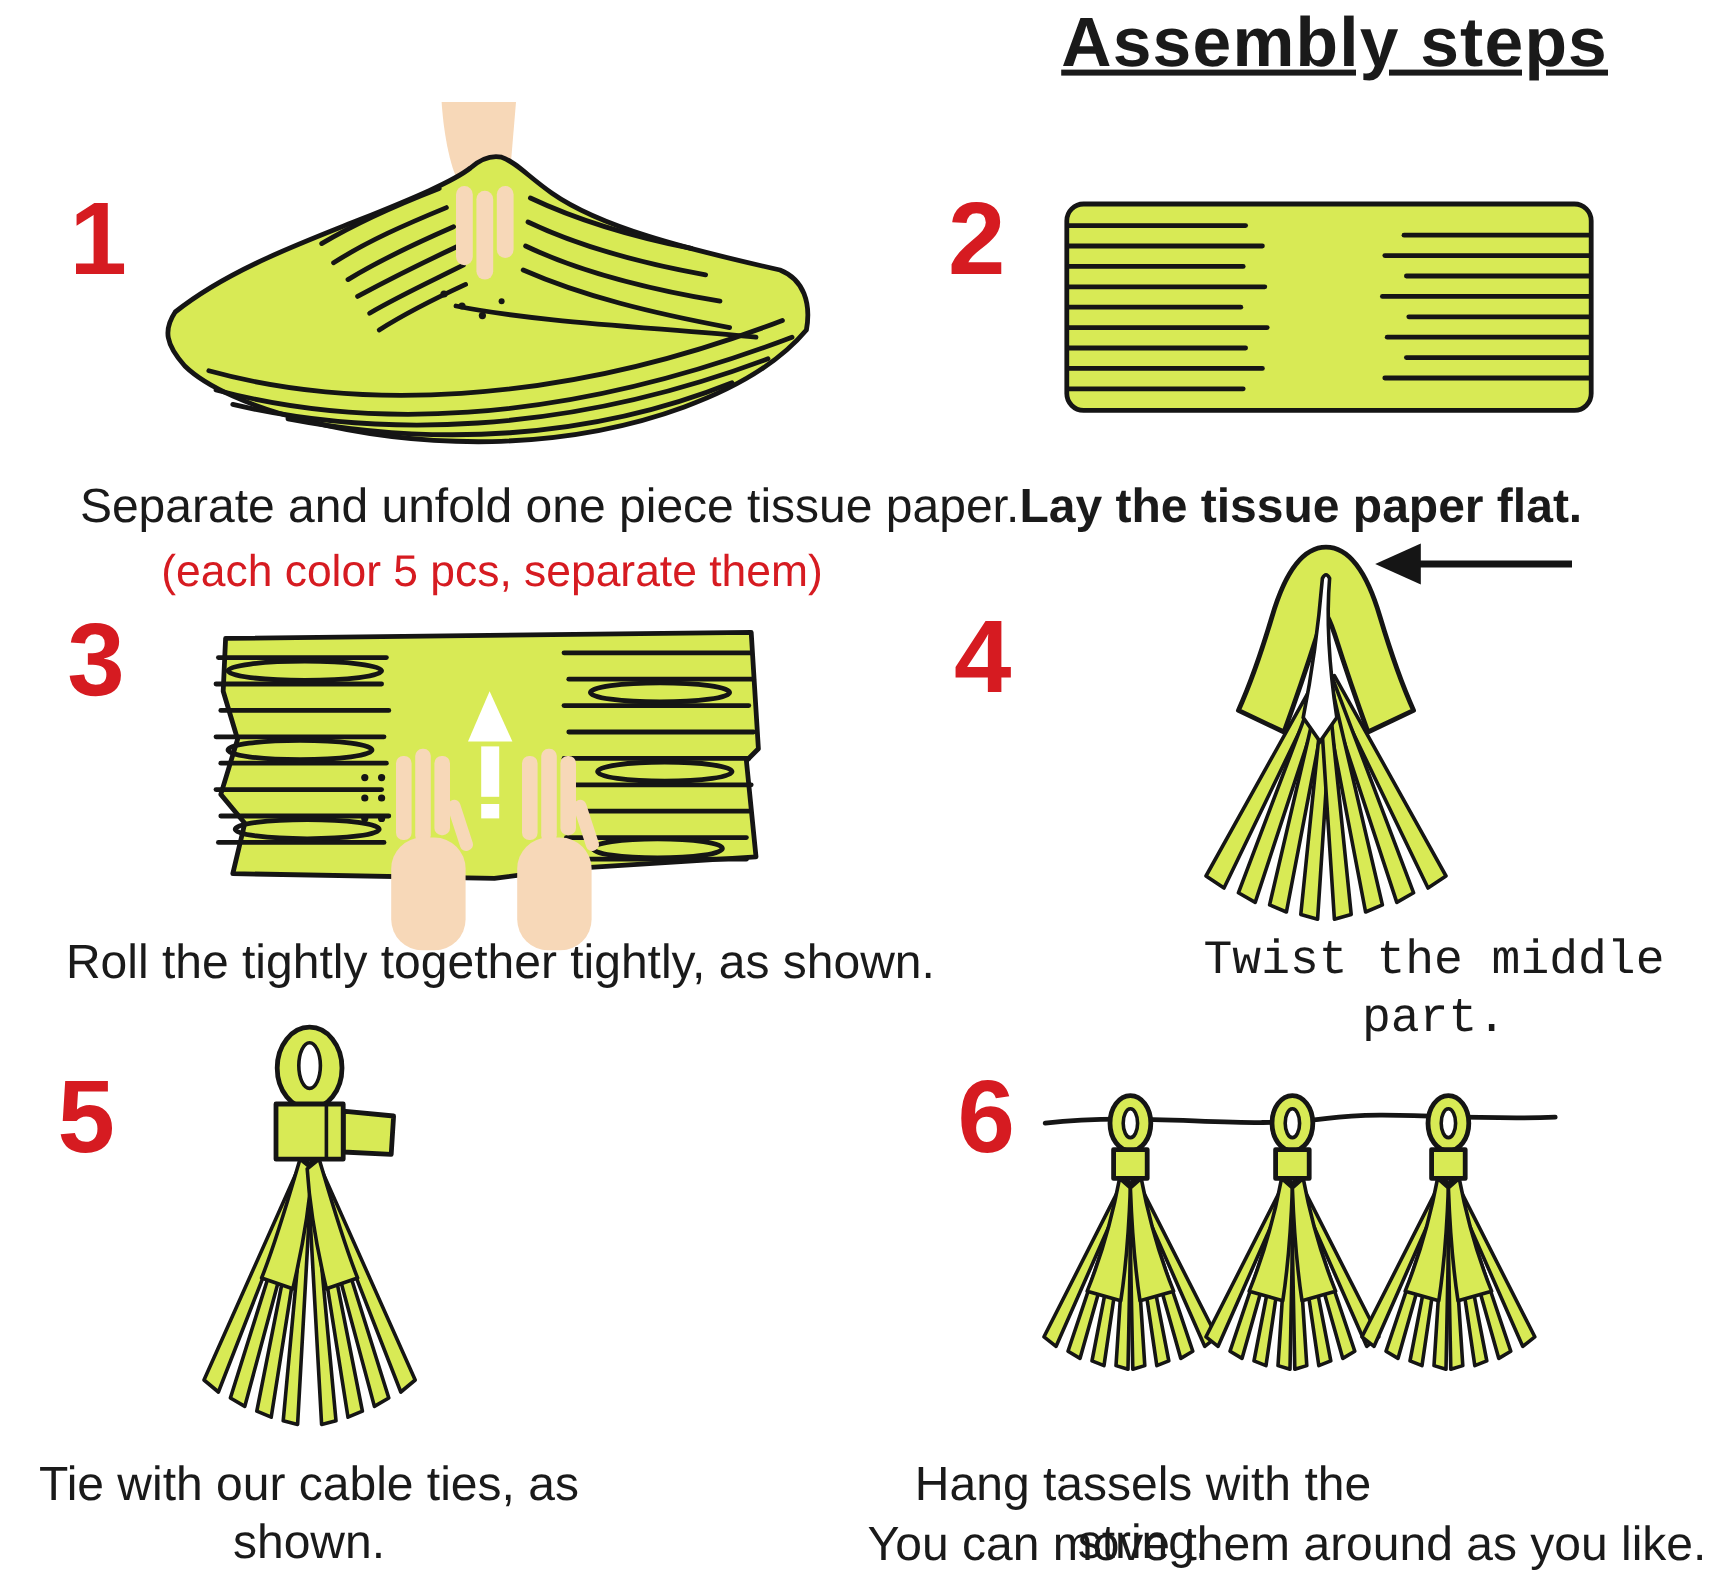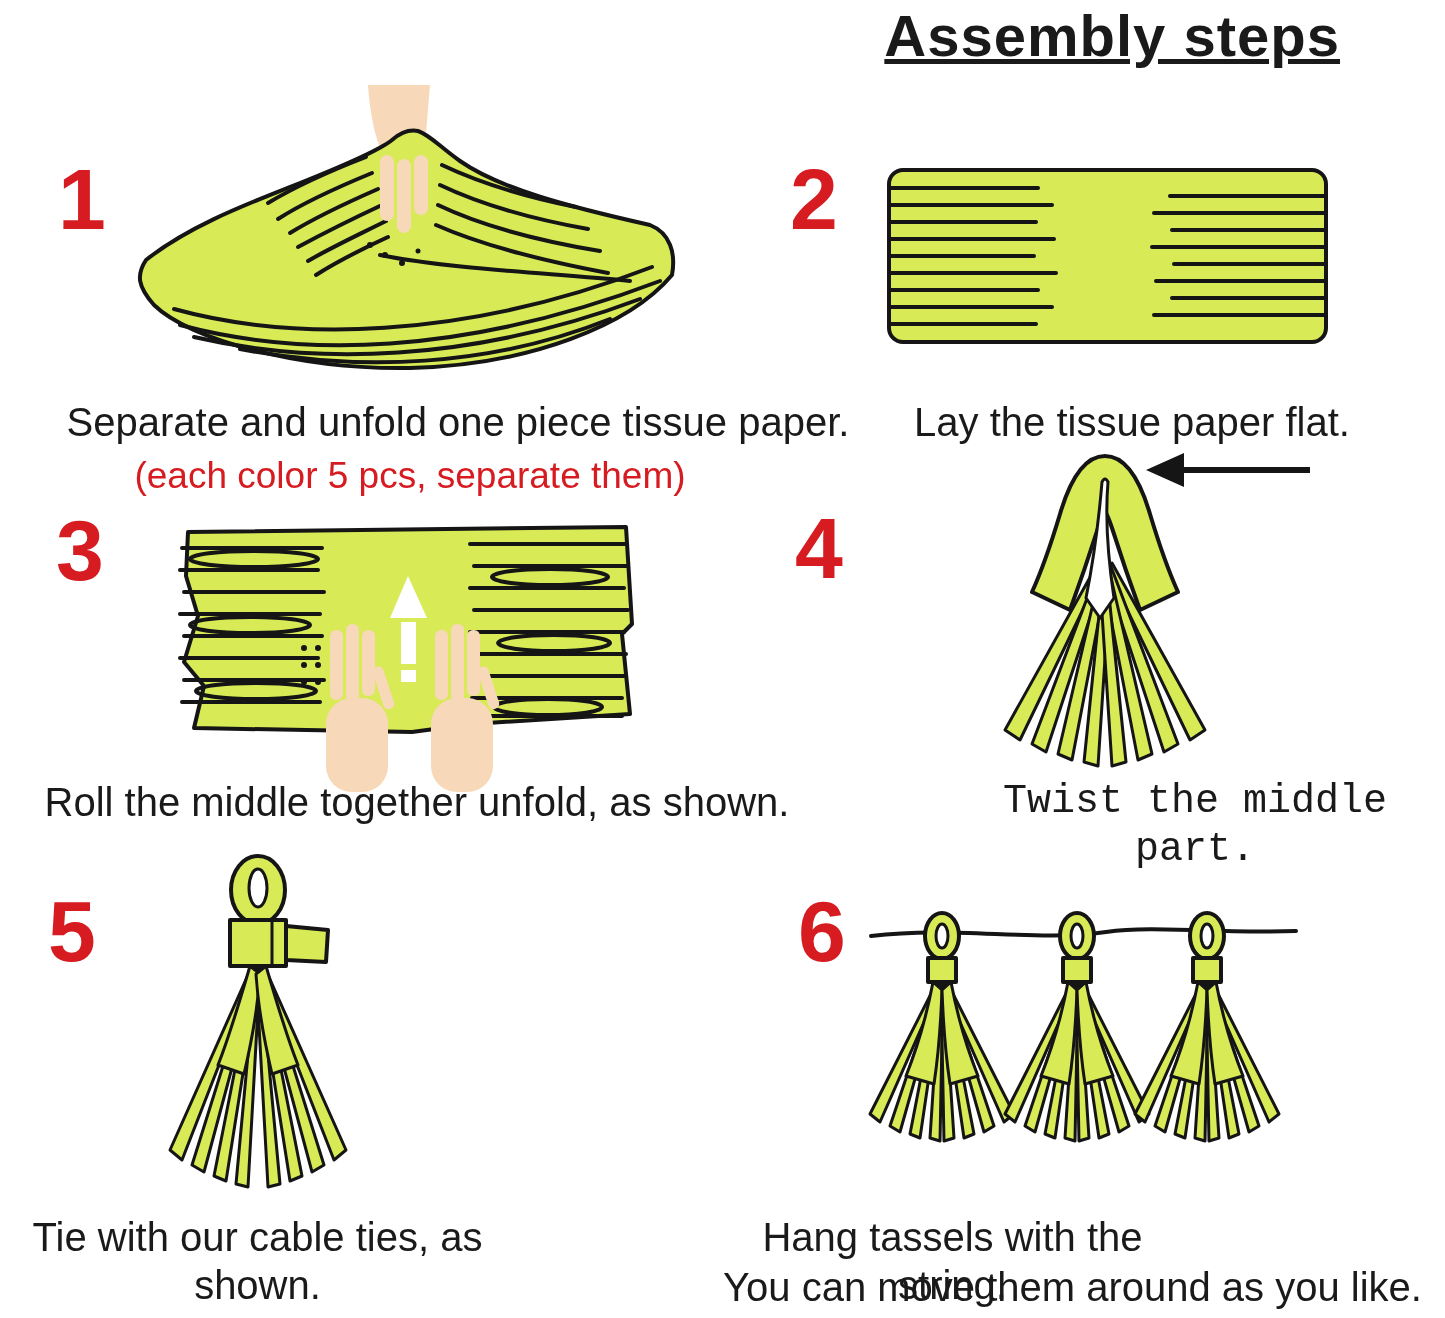--- a/index.html
+++ b/index.html
@@ -90,21 +90,21 @@
         <path d="M286,63 H439"></path>
       <path d="M266,80 H439"></path>
         <path d="M288,97 H439"></path>
         <path d="M270,114 H439"></path>
       <path d="M286,131 H439"></path>
         <path d="M268,148 H439"></path>
     </g>
   </svg>
 
   <div class="caption" style="left:0px;top:398px;width:820px;margin-left:48px;">Separate and unfold one piece tissue paper.</div>
-  <div class="caption" style="left:896px;top:398px;width:472px;">Lay the tissue paper flat.</div>
+  <div class="caption" style="left:848px;top:398px;width:472px;font-weight:bold;">Lay the tissue paper flat.</div>
   <div class="caption red" style="left:0px;top:452px;width:820px;">(each color 5 pcs, separate them)</div>
 
   <div class="stepnum" style="left:56px;top:507px;">3</div>
   <svg class="illo" style="left:172px;top:518px;" width="472" height="274" viewBox="0 0 472 274">
     <path class="g-fill sw4" d="M16,14 L454,9 L460,106 L450,116 L458,196 L300,206 L240,214 L22,210 L32,168 L12,144 L26,98 L14,58 Z"></path>
     <g class="g-line" stroke-width="4">
       <path d="M10,30 H150"></path>
         <path d="M8,52 H146"></path>
         <path d="M12,74 H152"></path>
       <path d="M8,96 H148"></path>
@@ -172,21 +172,21 @@
       <path class="g-fill sw3" d="M156,118 L176,314 L162,318 L149,119 Z"></path>
     </g>
     <path class="g-fill sw4" d="M155,8 C134,8 120,32 110,66 C101,96 92,122 82,144 L120,162 C131,132 141,102 148,80 C151,71 153,66 155,64 C157,66 159,71 162,80 C169,102 179,132 190,162 L228,144 C218,122 209,96 200,66 C190,32 176,8 155,8 Z"></path>
     <path class="white-fill" stroke="var(--outline)" stroke-width="3" d="M152,34 C149,70 144,110 136,150 L150,170 L164,150 C158,110 155,70 158,34 C156,30 154,30 152,34 Z"></path>
     <g>
       <line x1="360" y1="22" x2="210" y2="22" stroke="var(--outline)" stroke-width="6"></line>
       <polygon points="196,22 234,5 234,39" fill="var(--outline)"></polygon>
     </g>
   </svg>
 
-  <div class="caption" style="left:0px;top:778px;width:834px;">Roll the middle together unfold, as shown.</div>
+  <div class="caption" style="left:0px;top:778px;width:834px;">Roll the tightly together tightly, as shown.</div>
   <div class="caption" style="left:945px;top:778px;width:500px;font-family:Liberation Mono, monospace;">Twist the middle part.</div>
 
   <div class="stepnum" style="left:48px;top:888px;">5</div>
   <svg class="illo" style="left:152px;top:850px;" width="212" height="352" viewBox="0 0 212 352">
     <g>
       <path class="g-fill sw3" d="M100,116 L18,300 L30,310 L104,120 Z"></path>
       <path class="g-fill sw3" d="M102,117 L40,315 L52,322 L106,121 Z"></path>
       <path class="g-fill sw3" d="M103,118 L62,326 L74,331 L107,122 Z"></path>
       <path class="g-fill sw3" d="M104,118 L84,334 L96,337 L108,122 Z"></path>
       <path class="g-fill sw3" d="M112,116 L194,300 L182,310 L108,120 Z"></path>

